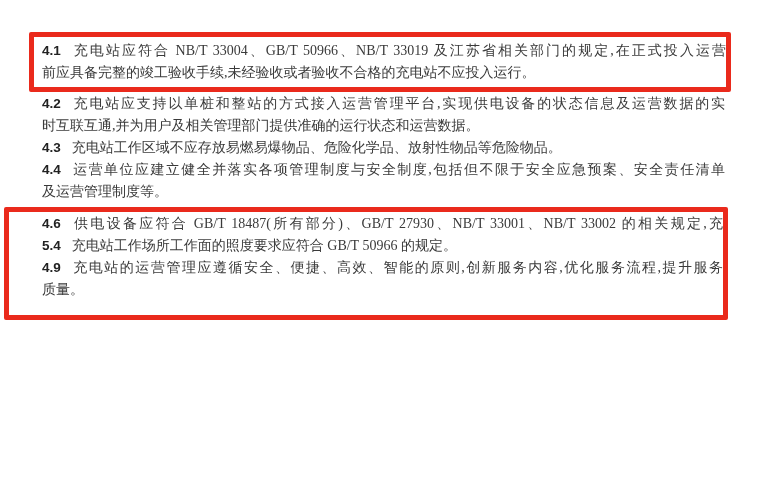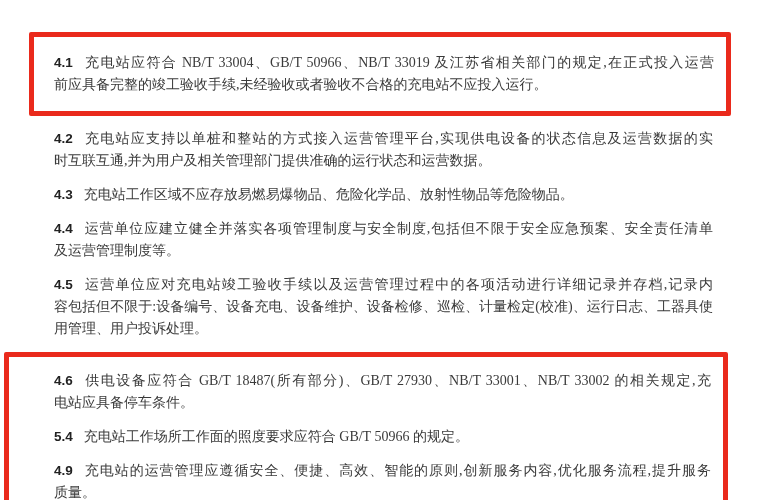--- a/index.html
+++ b/index.html
@@ -26,21 +26,21 @@
     font-family: "Liberation Sans", "DejaVu Sans", sans-serif;
     font-weight: bold;
     font-size: 15px;
     color: #222222;
     height: 22px;
     line-height: 22px;
     letter-spacing: 1px;
   }
   .heading .h-num { margin-right: 13px; letter-spacing: 0; }
   .block { margin: 0; }
-  .section { margin: 12px; }
+  .section { margin: 0; }
   .line {
     height: 22px;
     line-height: 22px;
     font-size: 14px;
     white-space: nowrap;
     overflow: hidden;
     text-align: justify;
     text-align-last: justify;
   }
   .line.last { text-align-last: left; }
@@ -87,30 +87,24 @@
           <div class="line"><span class="num">4.2</span>充电站应支持以单桩和整站的方式接入运营管理平台,实现供电设备的状态信息及运营数据的实</div>
           <div class="line last">时互联互通,并为用户及相关管理部门提供准确的运行状态和运营数据。</div>
         </div>
         <div class="section">
           <div class="line last"><span class="num">4.3</span>充电站工作区域不应存放易燃易爆物品、危险化学品、放射性物品等危险物品。</div>
         </div>
         <div class="section">
           <div class="line"><span class="num">4.4</span>运营单位应建立健全并落实各项管理制度与安全制度,包括但不限于安全应急预案、安全责任清单</div>
           <div class="line last">及运营管理制度等。</div>
         </div>
-        <div class="section">
-          <div class="line"><span class="num">4.5</span>运营单位应对充电站竣工验收手续以及运营管理过程中的各项活动进行详细记录并存档,记录内</div>
-          <div class="line">容包括但不限于:设备编号、设备充电、设备维护、设备检修、巡检、计量检定(校准)、运行日志、工器具使</div>
-          <div class="line last">用管理、用户投诉处理。</div>
-        </div>
       </div>
       <div class="block hl hl2">
         <div class="section">
           <div class="line"><span class="num">4.6</span>供电设备应符合 GB/T 18487(所有部分)、GB/T 27930、NB/T 33001、NB/T 33002 的相关规定,充</div>
-          <div class="line last">电站应具备停车条件。</div>
         </div>
         <div class="section">
           <div class="line last"><span class="num">5.4</span>充电站工作场所工作面的照度要求应符合 GB/T 50966 的规定。</div>
         </div>
         <div class="section">
           <div class="line"><span class="num">4.9</span>充电站的运营管理应遵循安全、便捷、高效、智能的原则,创新服务内容,优化服务流程,提升服务</div>
           <div class="line last">质量。</div>
         </div>
       </div>
     </div>

